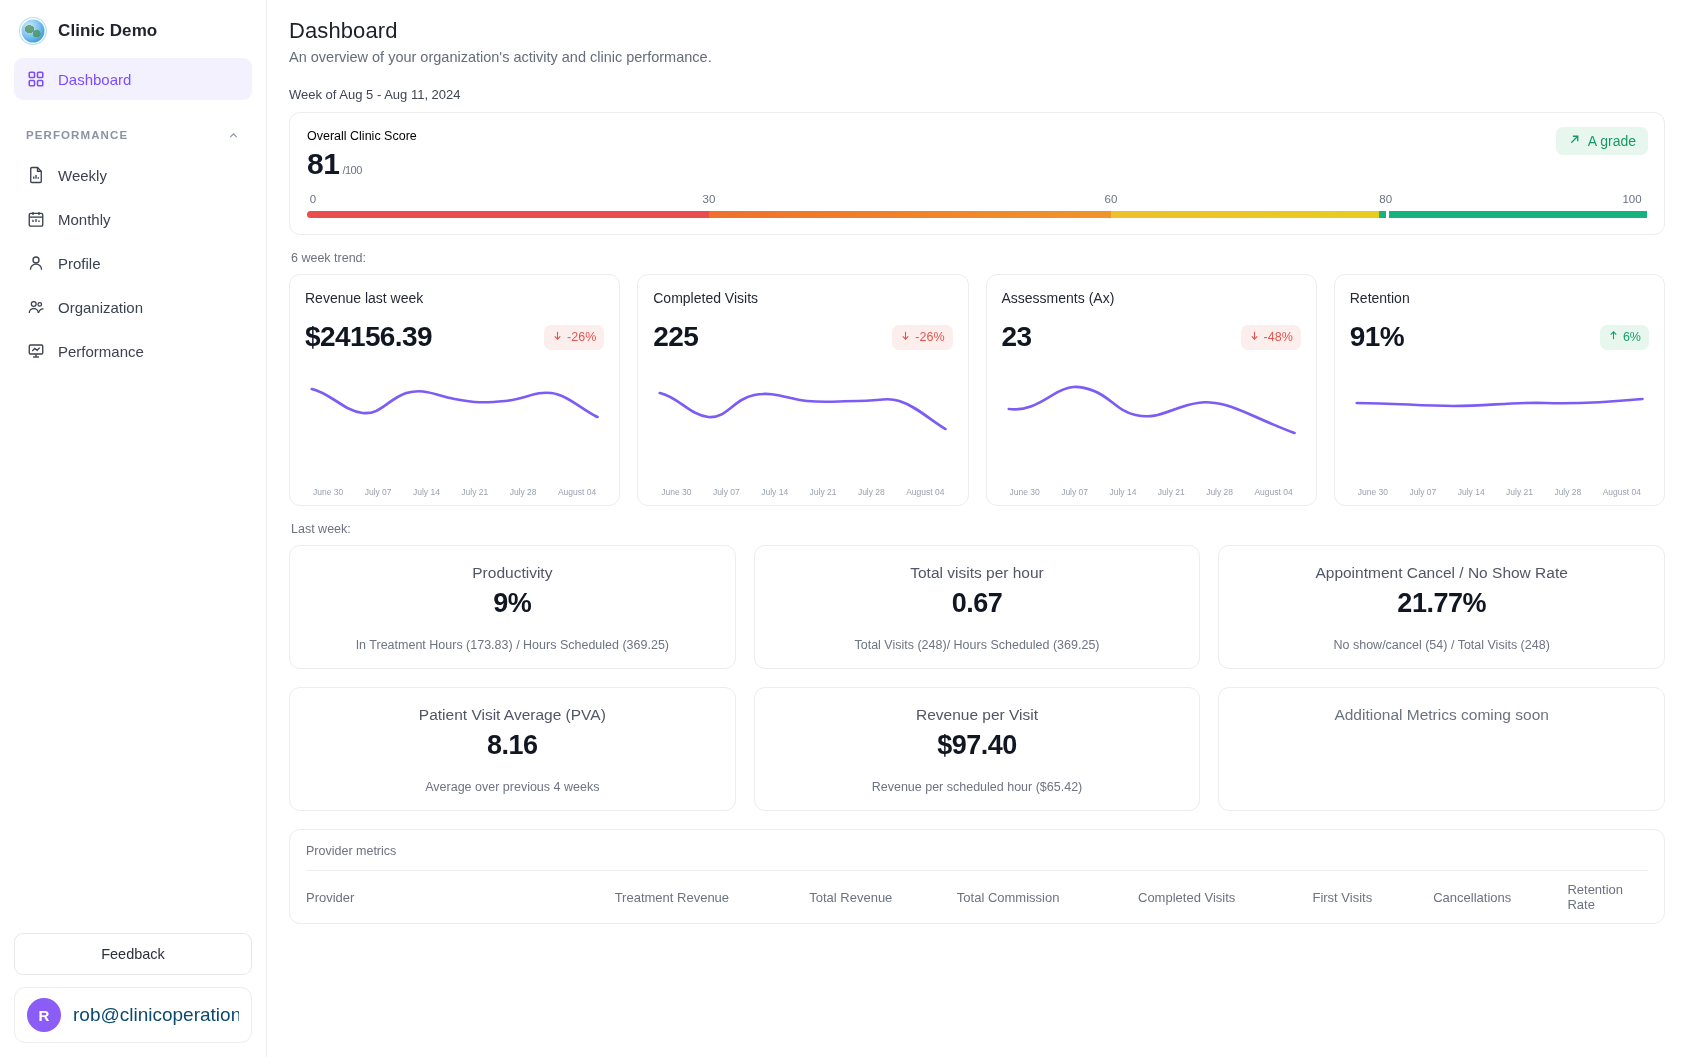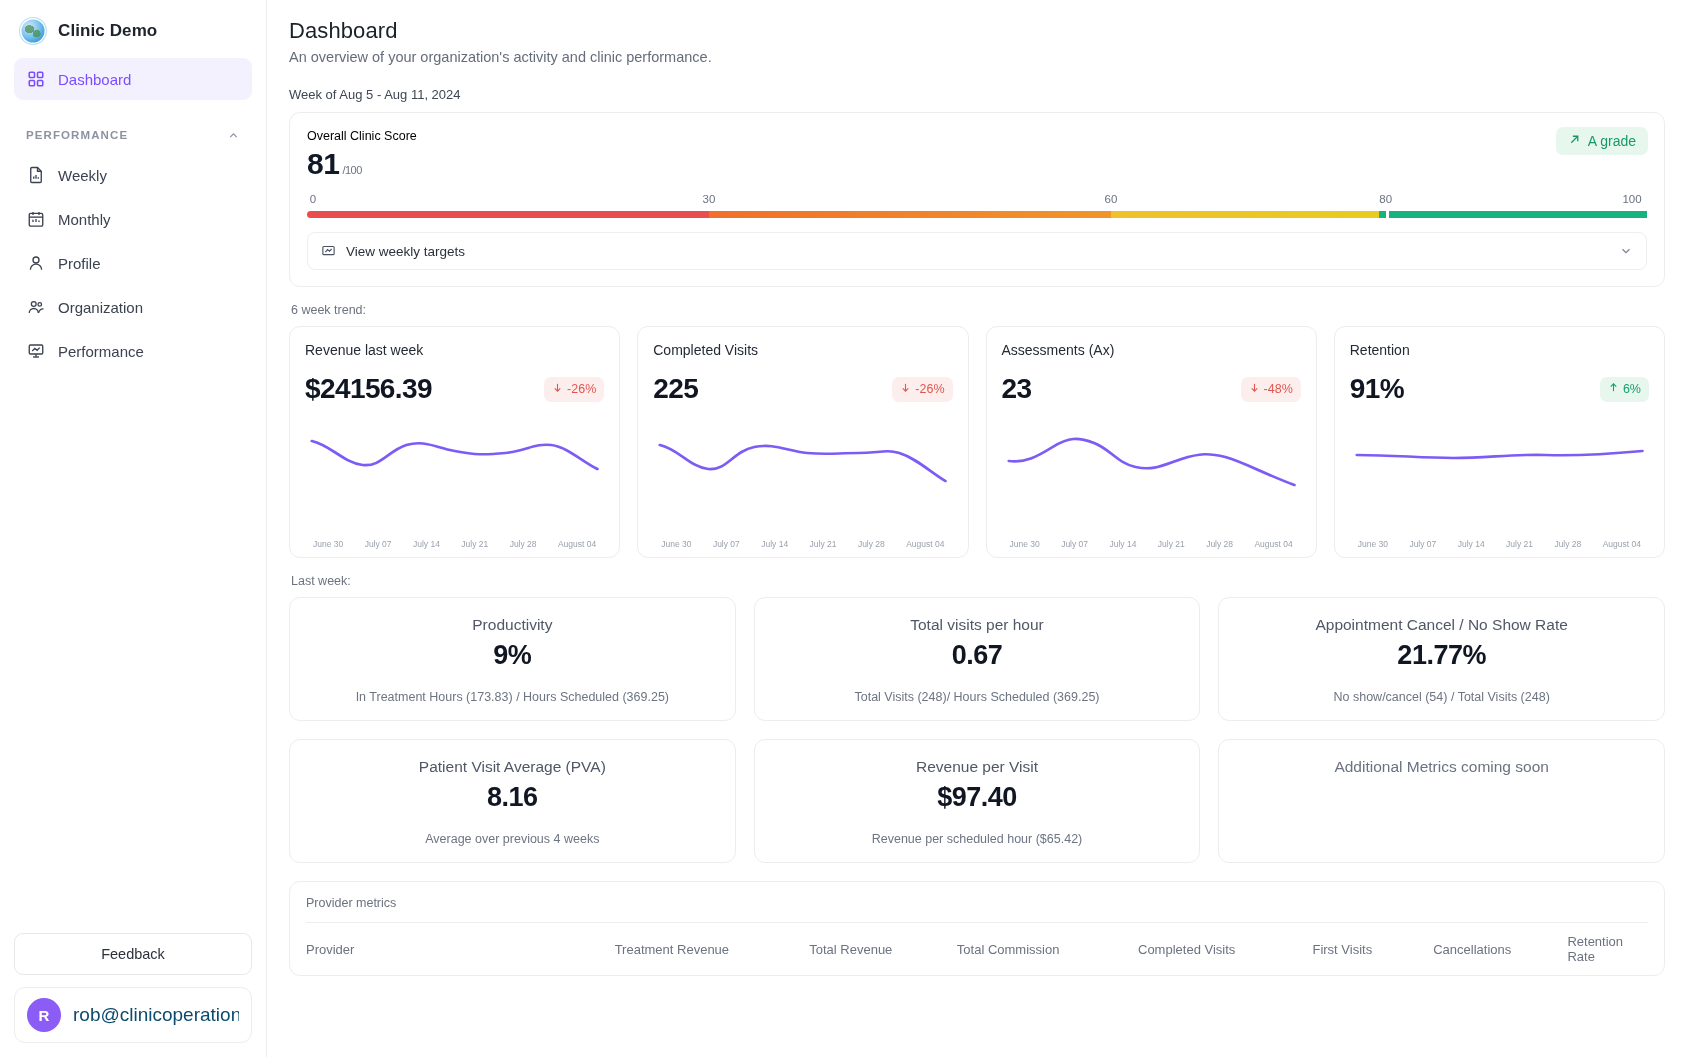--- a/index.html
+++ b/index.html
@@ -285,34 +285,20 @@
       </div>
 
       <div class="scale-bar">
         <div class="seg" style="width:30%;background:#ea4d4d"></div>
         <div class="seg" style="width:30%;background:linear-gradient(90deg,#f0702b,#f0952a)"></div>
         <div class="seg" style="width:20%;background:linear-gradient(90deg,#efc02a,#e7cd1f)"></div>
         <div class="seg" style="width:20%;background:#16b37e"></div>
         <div class="marker" style="left:80.5%"></div>
       </div>
 
-      <div class="targets-row">
-        <span class="t-ico">
-          <svg viewBox="0 0 24 24" fill="none" stroke="currentColor" stroke-width="1.8">
-            <rect x="3" y="4" width="18" height="13" rx="1.6"></rect>
-              <polyline points="7 13 10.5 9 13.5 11.5 17 8"></polyline>
-          </svg>
-        </span>
-        <span class="targets-label">View weekly targets</span>
-        <span class="targets-chev">
-          <svg viewBox="0 0 24 24" fill="none" stroke="currentColor" stroke-width="2">
-              <polyline points="6 9 12 15 18 9"></polyline>
-            </svg>
-        </span>
-      </div>
     </section>
 
     <div class="section-label">6 week trend:</div>
 
     <section class="trend-grid">
 
       <div class="card trend-card">
         <div class="trend-title">Revenue last week</div>
         <div class="trend-row">
           <div class="trend-value">$24156.39</div>

